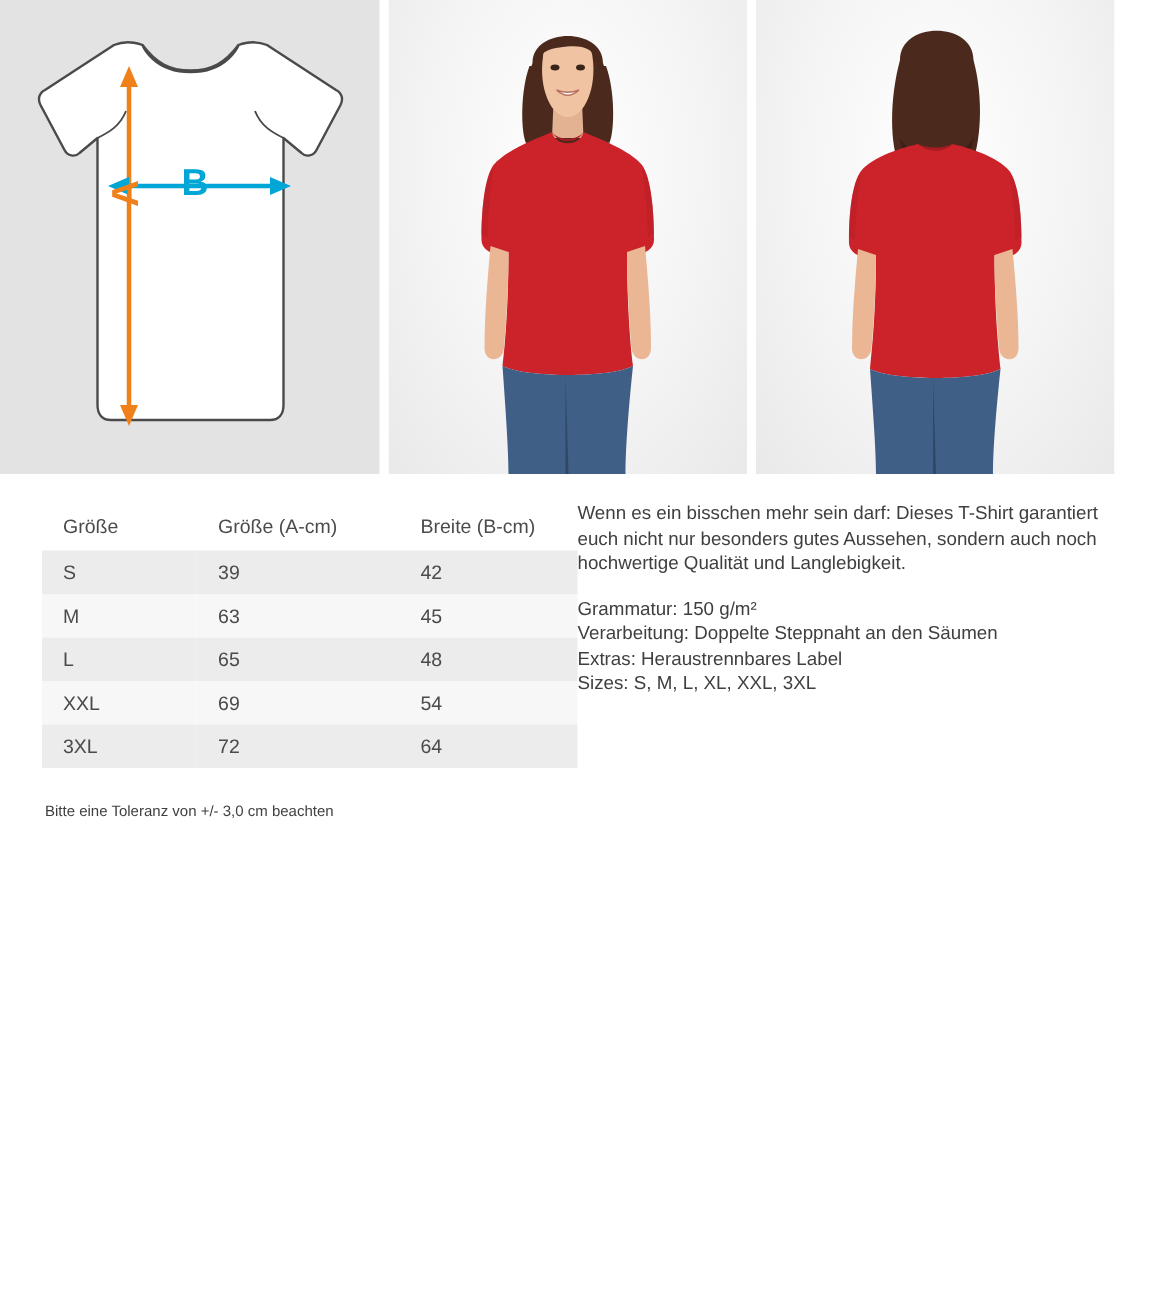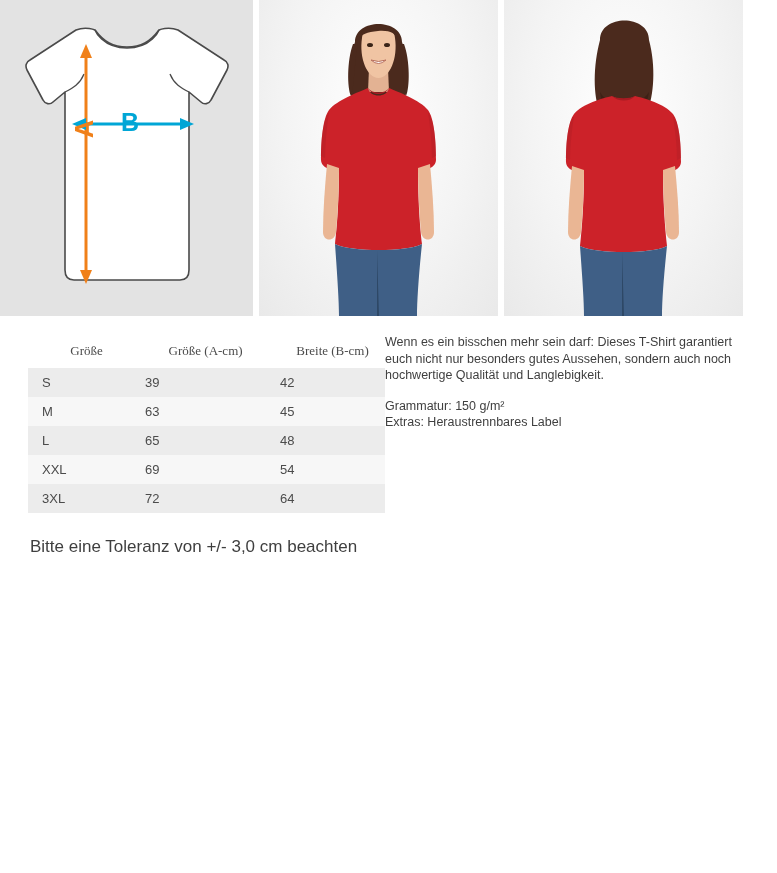--- a/index.html
+++ b/index.html
@@ -79,44 +79,43 @@
     line-height: 16.5px;
     color: #3f3f3f;
   }
 
   table.size-table {
     border-collapse: collapse;
     width: 357px;
     font-size: 13px;
   }
   table.size-table th {
-    text-align: center;
+    text-align: left;
     font-weight: normal;
     color: #4b4b4b;
     padding: 9px 0 9px 14px;
     background: #ffffff;
     font-size: 13px;
-    font-family: Liberation Serif, serif;
   }
   table.size-table td {
     padding: 7px 0 7px 14px;
     color: #4b4b4b;
     font-size: 13px;
   }
   table.size-table tbody tr:nth-child(odd) td { background: #ececec; }
   table.size-table tbody tr:nth-child(even) td { background: #f7f7f7; }
 
   table.size-table .col-size { width: 100px; }
   table.size-table .col-len  { width: 138px; }
   table.size-table .col-wid  { width: 119px; }
 
   .tolerance {
     margin-top: 24px;
     padding-left: 2px;
-    font-size: 17px;
+    font-size: 10px;
     color: #3f3f3f;
   }
 
   .desc-p { margin: 0 0 14px 0; }
   .spec-line { margin: 0; }
 
   
   svg { display: block; }
 </style>
 </head>
@@ -257,17 +256,19 @@
           </tr>
         </tbody>
       </table>
 
       <div class="tolerance">Bitte eine Toleranz von +/- 3,0 cm beachten</div>
     </div>
 
     <div class="desc-col">
       <p class="desc-p">Wenn es ein bisschen mehr sein darf: Dieses T-Shirt garantiert euch nicht nur besonders gutes Aussehen, sondern auch noch hochwertige Qualität und Langlebigkeit.</p>
       <p class="spec-line">Grammatur: 150 g/m²</p>
+      <p class="spec-line">Verarbeitung: Doppelte Steppnaht an den Säumen</p>
       <p class="spec-line">Extras: Heraustrennbares Label</p>
+      <p class="spec-line">Sizes: S, M, L, XL, XXL, 3XL</p>
     </div>
   </div>
 
 </div>
 
 </body></html>

